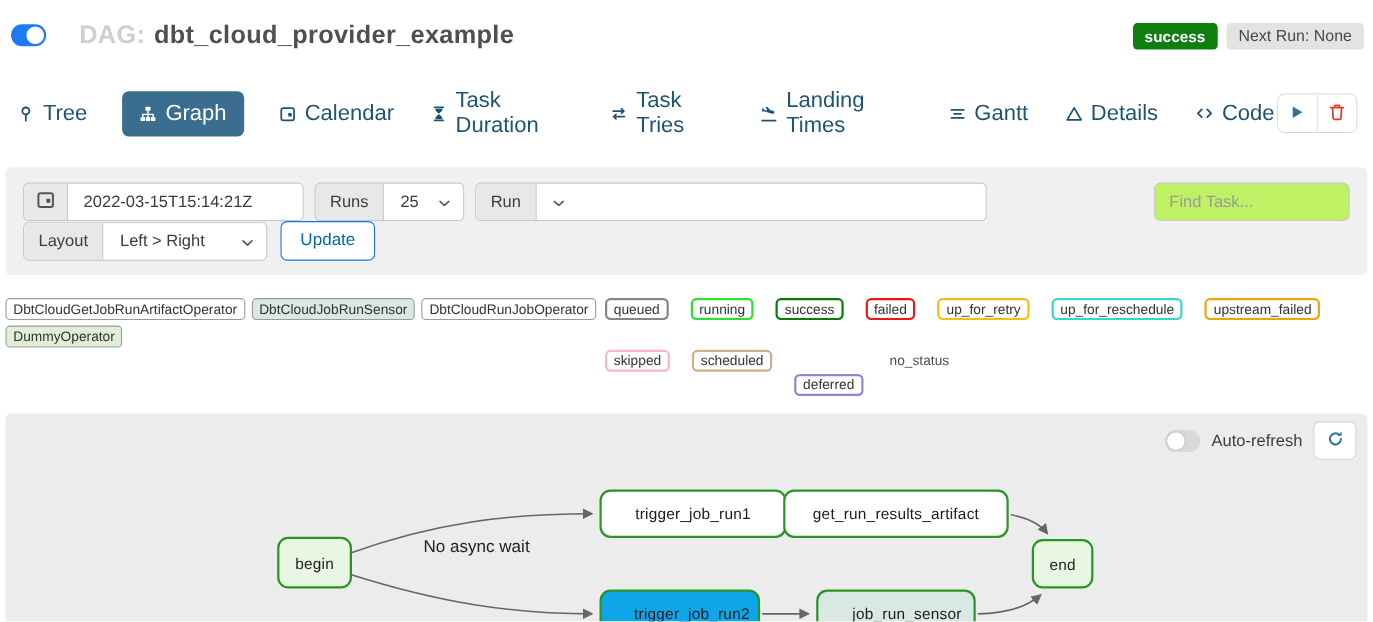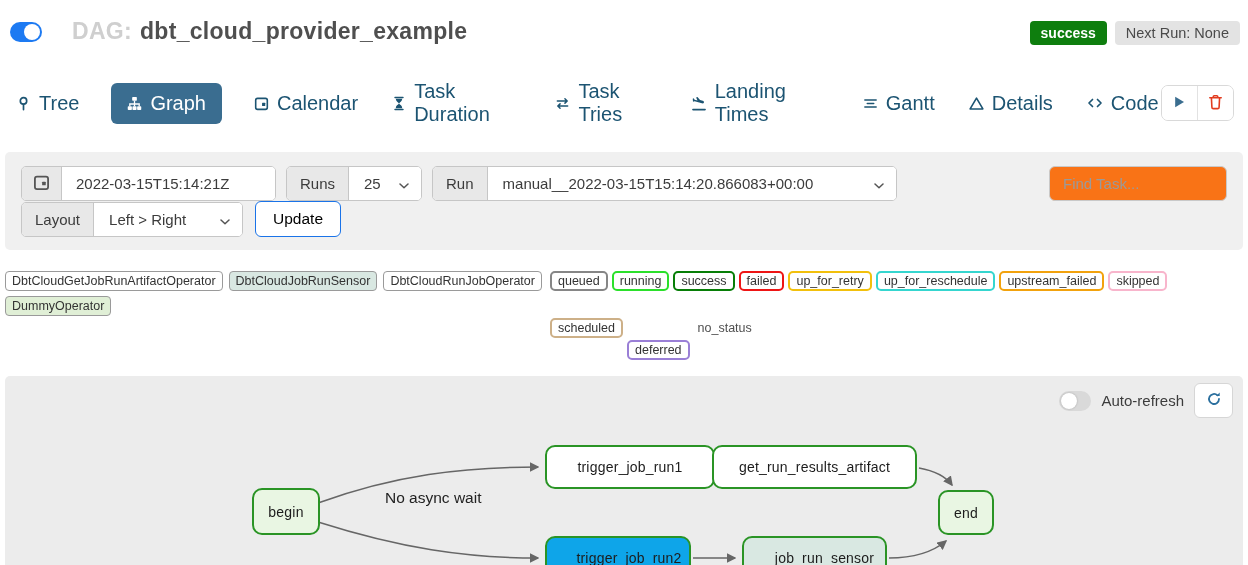--- a/index.html
+++ b/index.html
@@ -37,28 +37,28 @@
   .frow { display:flex; align-items:center; }
   .frow + .frow { margin-top:0; }
   .igroup { display:flex; align-items:stretch; border:1px solid #c6c6c6; border-radius:5px; overflow:hidden; background:#fff; height:35px; }
   .igroup .cell { display:flex; align-items:center; font-size:15px; color:#3c3c3c; }
   .cell.gray { background:#e8e8e8; border-right:1px solid #c6c6c6; padding:0 13px; }
   .cell.white { background:#fff; }
   .cell input { border:none; outline:none; font:inherit; color:#3c3c3c; background:transparent; padding:0 14px; }
   .selectbox { display:flex; align-items:center; gap:10px; padding:0 12px 0 15px; cursor:pointer; justify-content:space-between; }
   .mt8 { margin-top:8px; }
   .gap10 { margin-left:10px; }
-  .find-task { margin-left:auto; height:35px; width:178px; border:1px solid #c9c9c9; border-radius:6px; background:#f97316; font-size:15px; color:#3c3c3c; padding:0 13px; outline:none; }
+  .find-task { margin-left:auto; height:35px; width:178px; border:1px solid #c9c9c9; border-radius:6px; background:#bef264; font-size:15px; color:#3c3c3c; padding:0 13px; outline:none; }
   .find-task::placeholder { color:#9a9a9a; }
   .update-btn { margin-left:12px; height:36px; padding:0 17px; background:#fff; border:1px solid; border-radius:6px; font-size:15.5px; font-weight:500; cursor:pointer; font-family:inherit; }
 
   
   .legend { display:flex; margin-top:21px; padding:0 5px; align-items:flex-start; }
   .legend-ops { width:545px; display:flex; flex-wrap:wrap; gap:5px 6px; }
-  .legend-states { flex:1; display:flex; flex-wrap:wrap; gap:5px 4px; align-items:center; }
+  .legend-states { flex:1; display:flex; flex-wrap:wrap; gap:5px 20px; align-items:center; }
   .lbadge { font-size:12.5px; color:#333; background:#fff; border:1px solid #9a9a9a; border-radius:4px; padding:2px 6px; white-space:nowrap; }
   .sbadge { font-size:12.5px; color:#333; background:#fff; border:2px solid #888; border-radius:5px; padding:1px 6px; white-space:nowrap; }
   .splain { font-size:12.5px; color:#4f4f4f; padding:1px 4px; white-space:nowrap; }
 
   
   .graph-panel { position:relative; margin:16px 5px 0; height:246px; background:#ececec; border-radius:5px; }
   .graph-toolbar { position:absolute; top:7px; right:10px; display:flex; align-items:center; gap:10px; }
   .ar-label { font-size:15px; color:#3c3c3c; }
   .refresh-btn { width:39px; height:35px; background:#fff; border:1px solid #d6d6d6; border-radius:6px; display:flex; align-items:center; justify-content:center; cursor:pointer; }
   .edges { position:absolute; inset:0; width:100%; height:100%; }
@@ -214,21 +214,20 @@
           <span>
             <svg width="10" height="6" viewBox="0 0 10 6">
                 <path d="M1 1l4 3.8L9 1" fill="none" stroke="#555" stroke-width="1.5" stroke-linecap="round" stroke-linejoin="round"></path>
               </svg>
           </span>
         </div>
       </div>
       <div class="igroup gap10">
         <div class="cell gray">Run</div>
         <div class="cell white selectbox" style="width:408px;">
-          <span>manual__2022-03-15T15:14:20.866083+00:00</span>
           <span>
             <svg width="10" height="6" viewBox="0 0 10 6">
                 <path d="M1 1l4 3.8L9 1" fill="none" stroke="#555" stroke-width="1.5" stroke-linecap="round" stroke-linejoin="round"></path>
               </svg>
           </span>
         </div>
       </div>
       <input class="find-task" placeholder="Find Task..." style="">
     </div>
     <div class="frow mt8">
@@ -236,21 +235,21 @@
         <div class="cell gray">Layout</div>
         <div class="cell white selectbox" style="width:148px;">
           <span>Left &gt; Right</span>
           <span>
             <svg width="10" height="6" viewBox="0 0 10 6">
                 <path d="M1 1l4 3.8L9 1" fill="none" stroke="#555" stroke-width="1.5" stroke-linecap="round" stroke-linejoin="round"></path>
               </svg>
           </span>
         </div>
       </div>
-      <button class="update-btn" style="color: #000000; border-color: rgb(26, 115, 232);">Update</button>
+      <button class="update-btn" style="color: #0369a1; border-color: rgb(26, 115, 232);">Update</button>
     </div>
   </div>
 
   <div class="legend">
     <div class="legend-ops">
       <span class="lbadge" style="background-color: rgb(255, 255, 255);">DbtCloudGetJobRunArtifactOperator</span>
       <span class="lbadge" style="background-color: rgb(217, 232, 226);">DbtCloudJobRunSensor</span>
       <span class="lbadge" style="background-color: rgb(255, 255, 255);">DbtCloudRunJobOperator</span>
       <span class="lbadge" style="background-color: rgb(224, 239, 214);">DummyOperator</span>
     </div>

